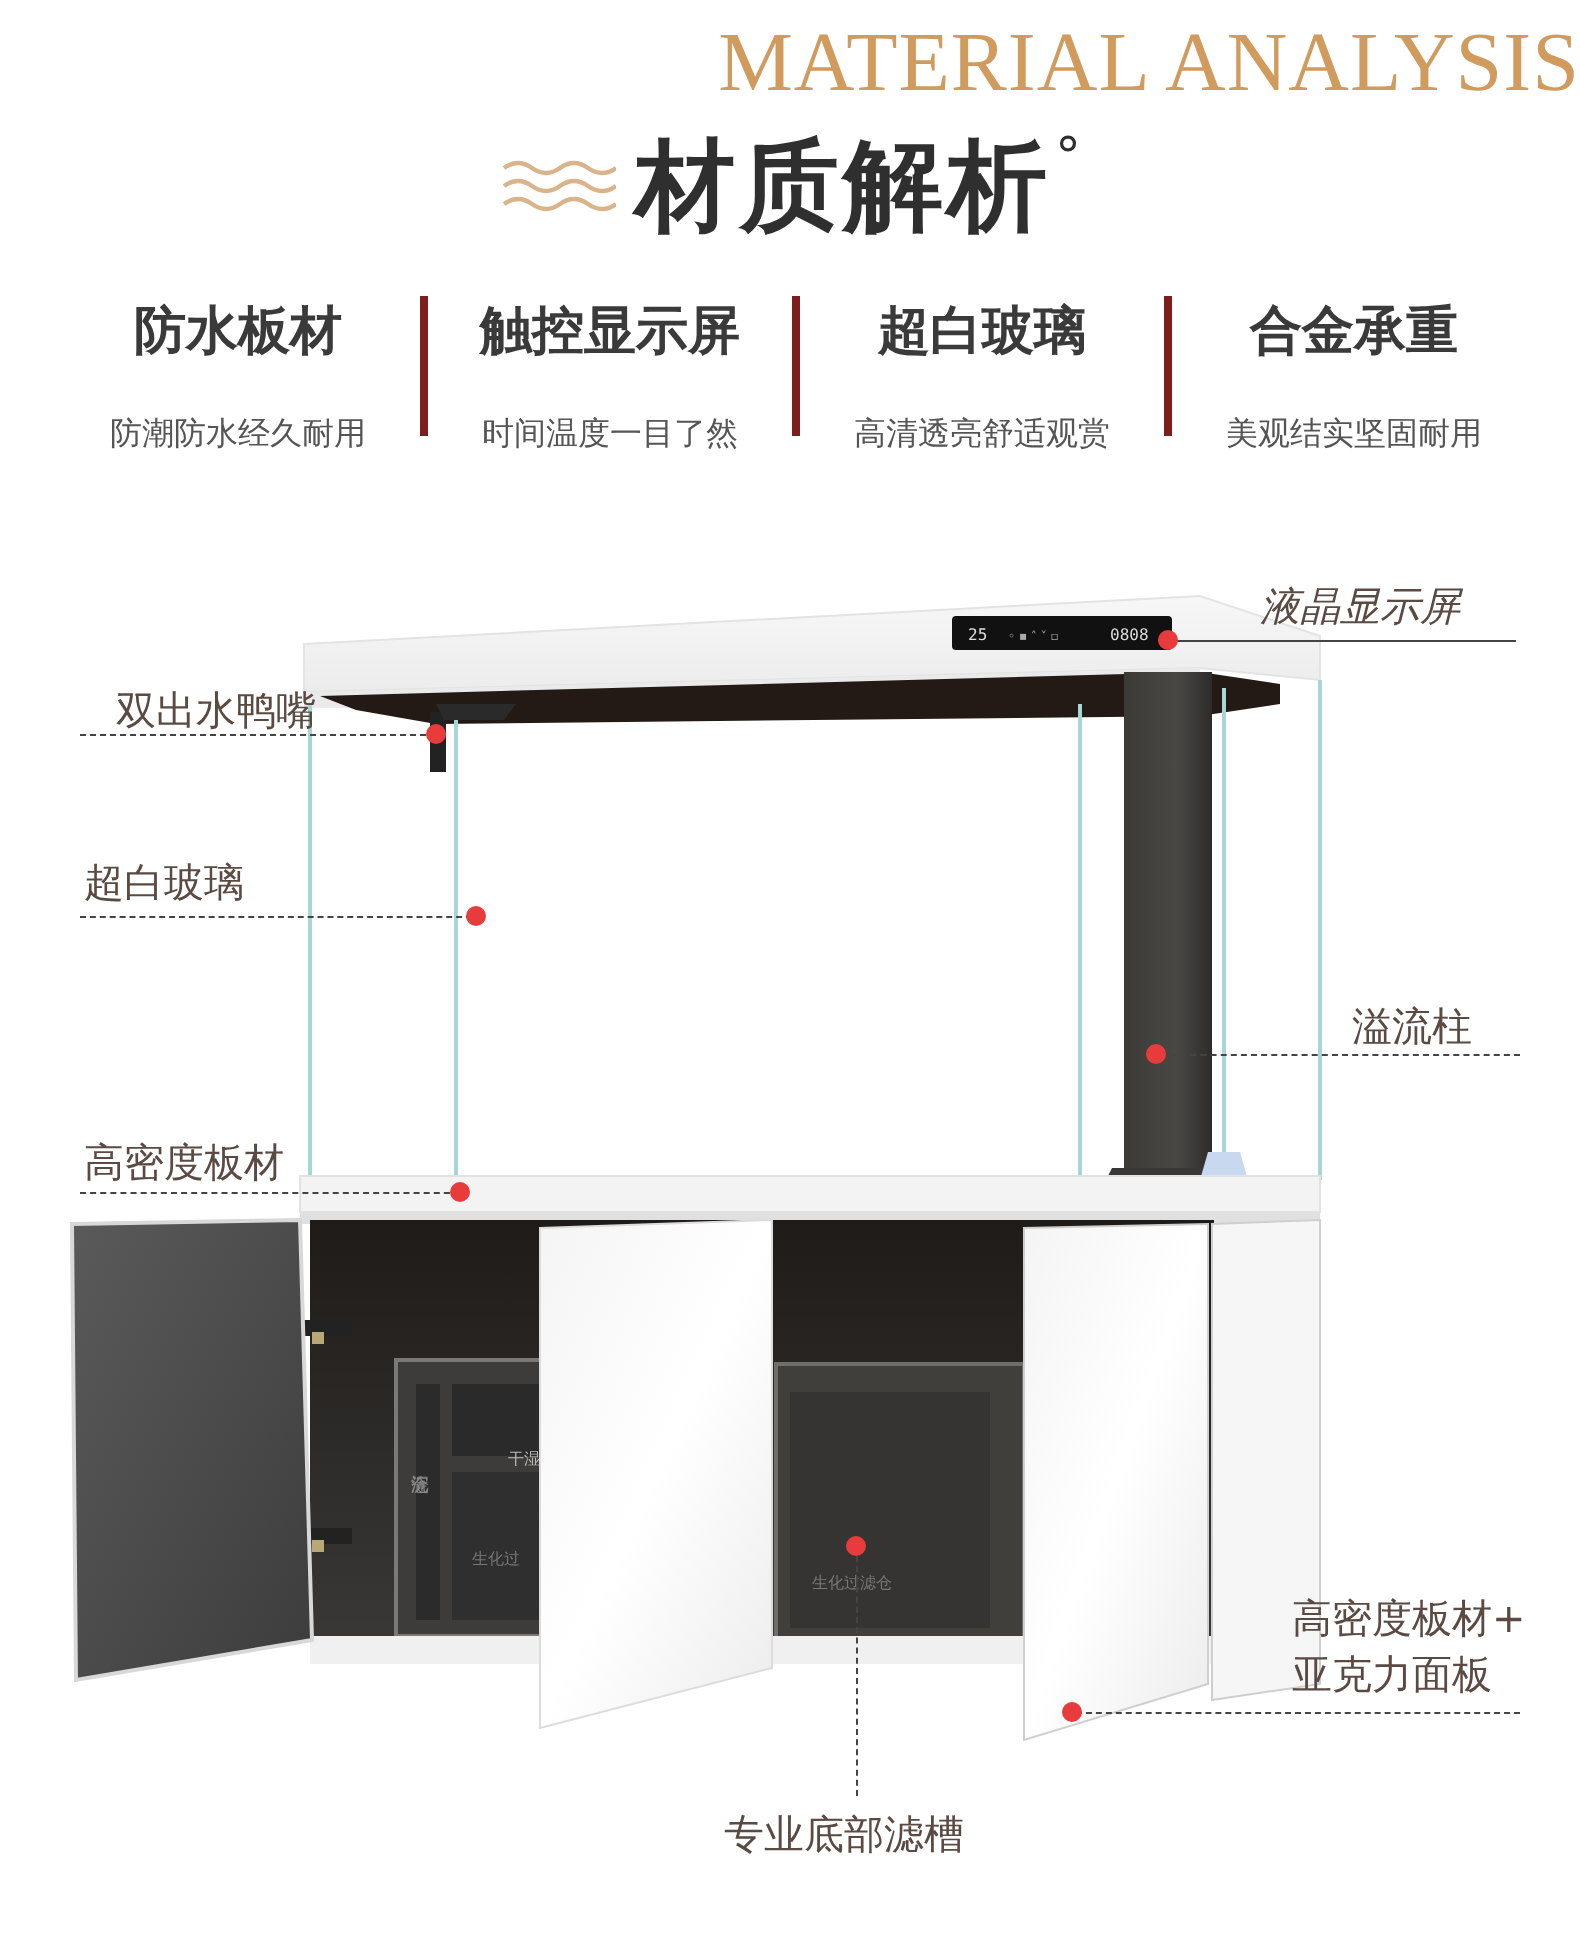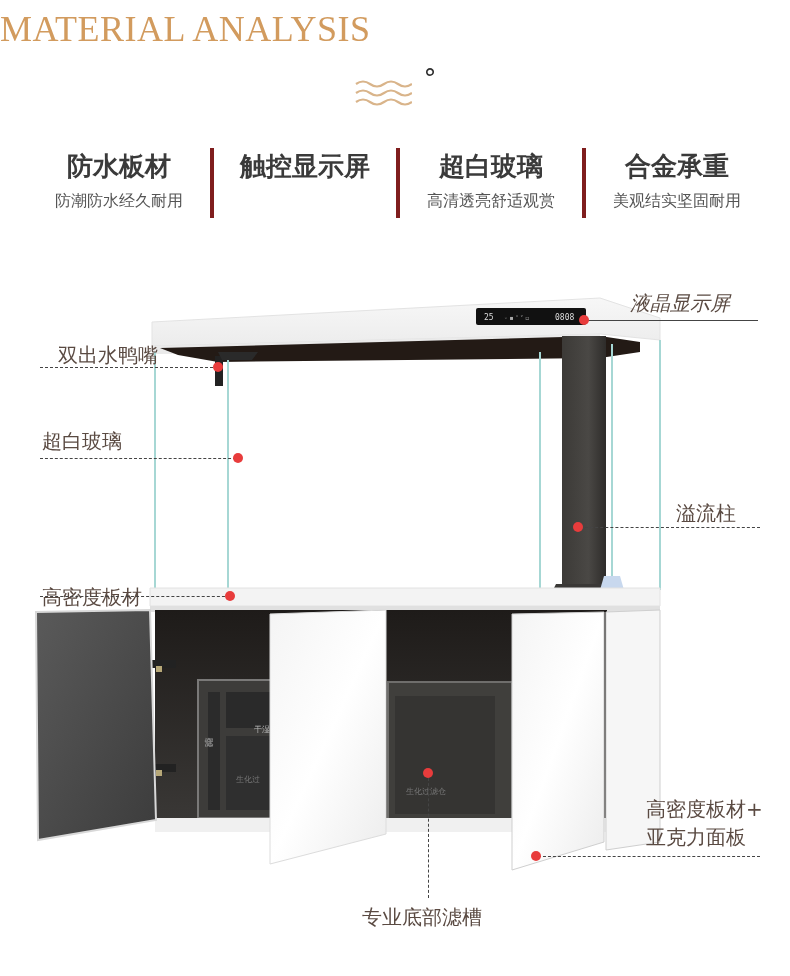--- a/index.html
+++ b/index.html
@@ -1,56 +1,58 @@
 <!DOCTYPE html>
 <html><head>
 <meta charset="utf-8">
 <style>
   html,body{margin:0;padding:0;background:#ffffff;}
   body{width:790px;height:976px;position:relative;overflow:hidden;font-family:"DejaVu Sans","Liberation Sans",sans-serif;}
   .abs{position:absolute;}
-  .en-title{left:0;width:790px;top:8px;text-align:left;font-family:"Liberation Serif","DejaVu Serif",serif;font-size:36px;letter-spacing:0.5px;color:#d29b5e;}
+  .en-title{left:0;width:790px;top:8px;text-align:right;font-family:"Liberation Serif","DejaVu Serif",serif;font-size:42px;letter-spacing:0.5px;color:#d29b5e;}
   .cn-title-row{left:0;width:790px;top:58px;height:70px;display:flex;justify-content:center;align-items:center;}
   .waves{width:58px;height:30px;margin-right:10px;}
   .cn-title{font-size:50px;font-weight:bold;color:#2f2f2f;letter-spacing:2px;}
   .degree{font-size:26px;color:#2f2f2f;align-self:flex-start;margin-top:6px;margin-left:2px;}
   .features{left:28px;width:740px;top:148px;height:70px;display:flex;}
   .feature{flex:1;text-align:center;border-left:4px solid #7f1d1d;}
   .feature:first-child{border-left:none;}
   .feature .h{font-size:26px;color:#3a3a3a;font-weight:bold;line-height:36px;}
-  .feature .s{font-size:16px;color:#555;line-height:26px;margin-top:4px;}
+  .feature .s{font-size:16px;color:#555;line-height:26px;margin-top:20px;}
   .label{color:#5a4a42;font-size:20px;white-space:nowrap;}
   .dot{width:10px;height:10px;border-radius:50%;background:#e83c3c;}
   .dash-h{height:0;border-top:1px dashed #444;}
   .dash-v{width:0;border-left:1px dashed #444;}
   .solid-h{height:0;border-top:1px solid #444;}
 </style>
 </head>
 <body>
 
 <div class="abs en-title">MATERIAL ANALYSIS</div>
 
 <div class="abs cn-title-row">
   <svg class="waves" viewBox="0 0 58 30">
     <g fill="none" stroke="#d9b48a" stroke-width="2.2">
       <path d="M2 6 q7 -5 14 0 t14 0 t14 0 t14 0"></path>
       <path d="M2 15 q7 -5 14 0 t14 0 t14 0 t14 0"></path>
       <path d="M2 24 q7 -5 14 0 t14 0 t14 0 t14 0"></path>
     </g>
   </svg>
+  <span class="cn-title">材质解析</span>
   <span class="degree">°</span>
 </div>
 
 <div class="abs features">
   <div class="feature">
     <div class="h">防水板材</div>
     <div class="s">防潮防水经久耐用</div>
   </div>
   <div class="feature">
     <div class="h">触控显示屏</div>
+    <div class="s">时间温度一目了然</div>
   </div>
   <div class="feature">
     <div class="h">超白玻璃</div>
     <div class="s">高清透亮舒适观赏</div>
   </div>
   <div class="feature">
     <div class="h">合金承重</div>
     <div class="s">美观结实坚固耐用</div>
   </div>
 </div>
@@ -163,21 +165,21 @@
 <div class="abs dot" style="left:213px;top:362px;"></div>
 
 <div class="abs label" style="left:42px;top:428px;">超白玻璃</div>
 <div class="abs dash-h" style="left:40px;top:458px;width:196px;"></div>
 <div class="abs dot" style="left:233px;top:453px;"></div>
 
 <div class="abs label" style="left:676px;top:500px;">溢流柱</div>
 <div class="abs dash-h" style="left:580px;top:527px;width:180px;"></div>
 <div class="abs dot" style="left:573px;top:522px;"></div>
 
-<div class="abs label" style="left:42px;top:568px;margin-top:16px;">高密度板材</div>
+<div class="abs label" style="left:42px;top:568px;">高密度板材</div>
 <div class="abs dash-h" style="left:40px;top:596px;width:190px;"></div>
 <div class="abs dot" style="left:225px;top:591px;"></div>
 
 <div class="abs label" style="left:646px;top:796px;">高密度板材+</div>
 <div class="abs label" style="left:646px;top:824px;">亚克力面板</div>
 <div class="abs dash-h" style="left:538px;top:856px;width:222px;"></div>
 <div class="abs dot" style="left:531px;top:851px;"></div>
 
 <div class="abs dot" style="left:423px;top:768px;"></div>
 <div class="abs dash-v" style="left:428px;top:778px;height:120px;"></div>

